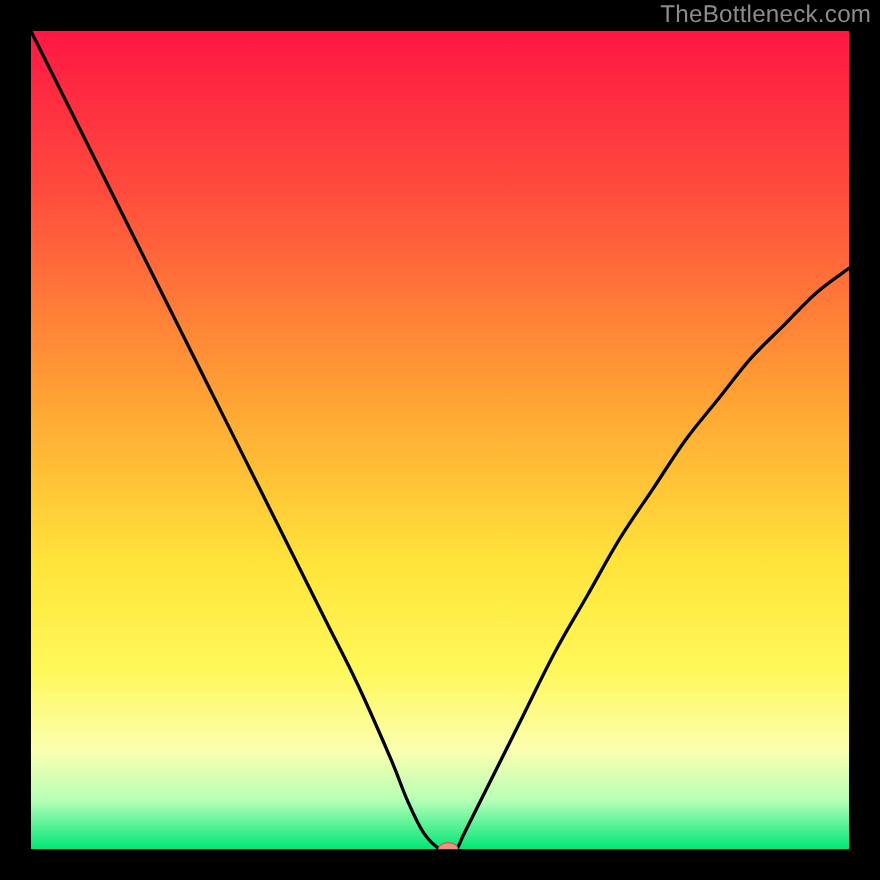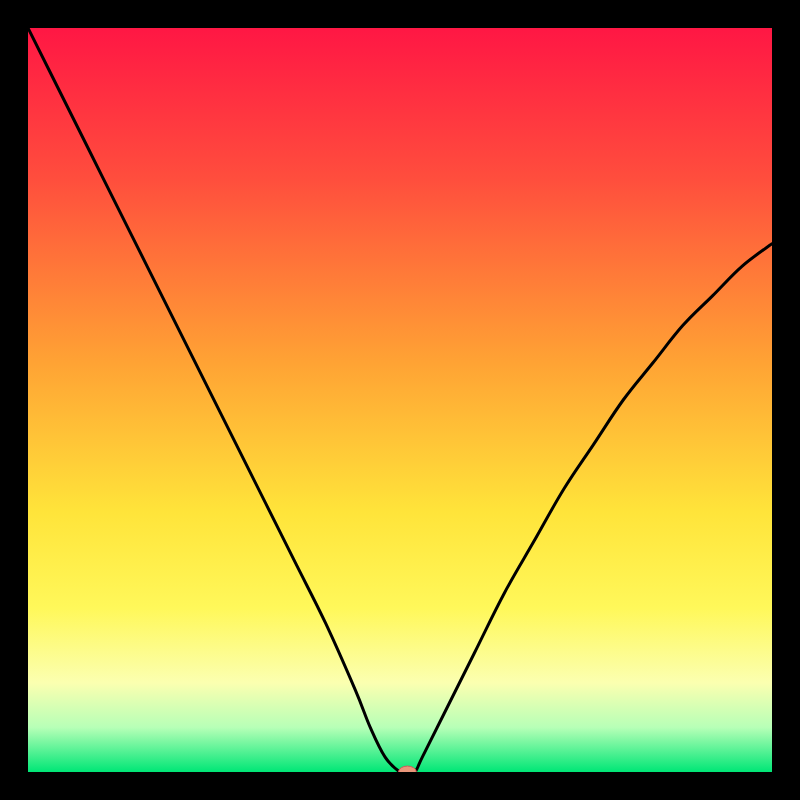--- a/index.html
+++ b/index.html
@@ -49,13 +49,14 @@
             <stop offset="94.00%" stop-color="#b7ffb7"></stop>
             <stop offset="100.00%" stop-color="#00e676"></stop>
           </linearGradient>
         </defs>
         <rect x="0" y="0" width="744" height="744" fill="url(#bg-grad)"></rect>
         <path d="M 0.00 0.00 C 5.36 10.71, 19.05 38.09, 29.76 59.52 C 40.47 80.95, 48.81 97.61, 59.52 119.04 C 70.23 140.47, 78.57 157.13, 89.28 178.56 C 99.99 199.99, 108.33 216.65, 119.04 238.08 C 129.75 259.51, 138.09 276.17, 148.80 297.60 C 159.51 319.03, 167.85 335.69, 178.56 357.12 C 189.27 378.55, 197.61 395.21, 208.32 416.64 C 219.03 438.07, 227.37 454.73, 238.08 476.16 C 248.79 497.59, 257.13 514.25, 267.84 535.68 C 278.55 557.11, 286.89 572.43, 297.60 595.20 C 308.31 617.97, 319.32 643.41, 327.36 662.16 C 335.40 680.91, 336.88 687.31, 342.24 699.36 C 347.60 711.41, 351.76 721.08, 357.12 729.12 C 362.48 737.16, 367.98 741.32, 372.00 744.00 C 376.02 746.68, 376.76 744.00, 379.44 744.00 C 382.12 744.00, 384.20 746.68, 386.88 744.00 C 389.56 741.32, 388.96 739.83, 394.32 729.12 C 399.68 718.41, 407.27 703.23, 416.64 684.48 C 426.01 665.73, 435.69 646.39, 446.40 624.96 C 457.11 603.53, 465.45 585.53, 476.16 565.44 C 486.87 545.35, 495.21 532.11, 505.92 513.36 C 516.63 494.61, 524.97 478.69, 535.68 461.28 C 546.39 443.87, 554.73 432.71, 565.44 416.64 C 576.15 400.57, 584.49 386.73, 595.20 372.00 C 605.91 357.27, 614.25 348.19, 624.96 334.80 C 635.67 321.41, 644.01 309.65, 654.72 297.60 C 665.43 285.55, 673.77 278.55, 684.48 267.84 C 695.19 257.13, 703.53 247.45, 714.24 238.08 C 724.95 228.71, 738.64 219.78, 744.00 215.76" fill="none" stroke="#000000" stroke-width="3" stroke-linecap="round" stroke-linejoin="round"></path>
         <ellipse cx="379.44" cy="744.00" rx="8.93" ry="5.95" fill="#e9967a" stroke="#cd5c5c" stroke-width="1"></ellipse>
       </svg>
   </div>
 
+  <div class="watermark">TheBottleneck.com</div>
 </div>
 
 </body></html>

